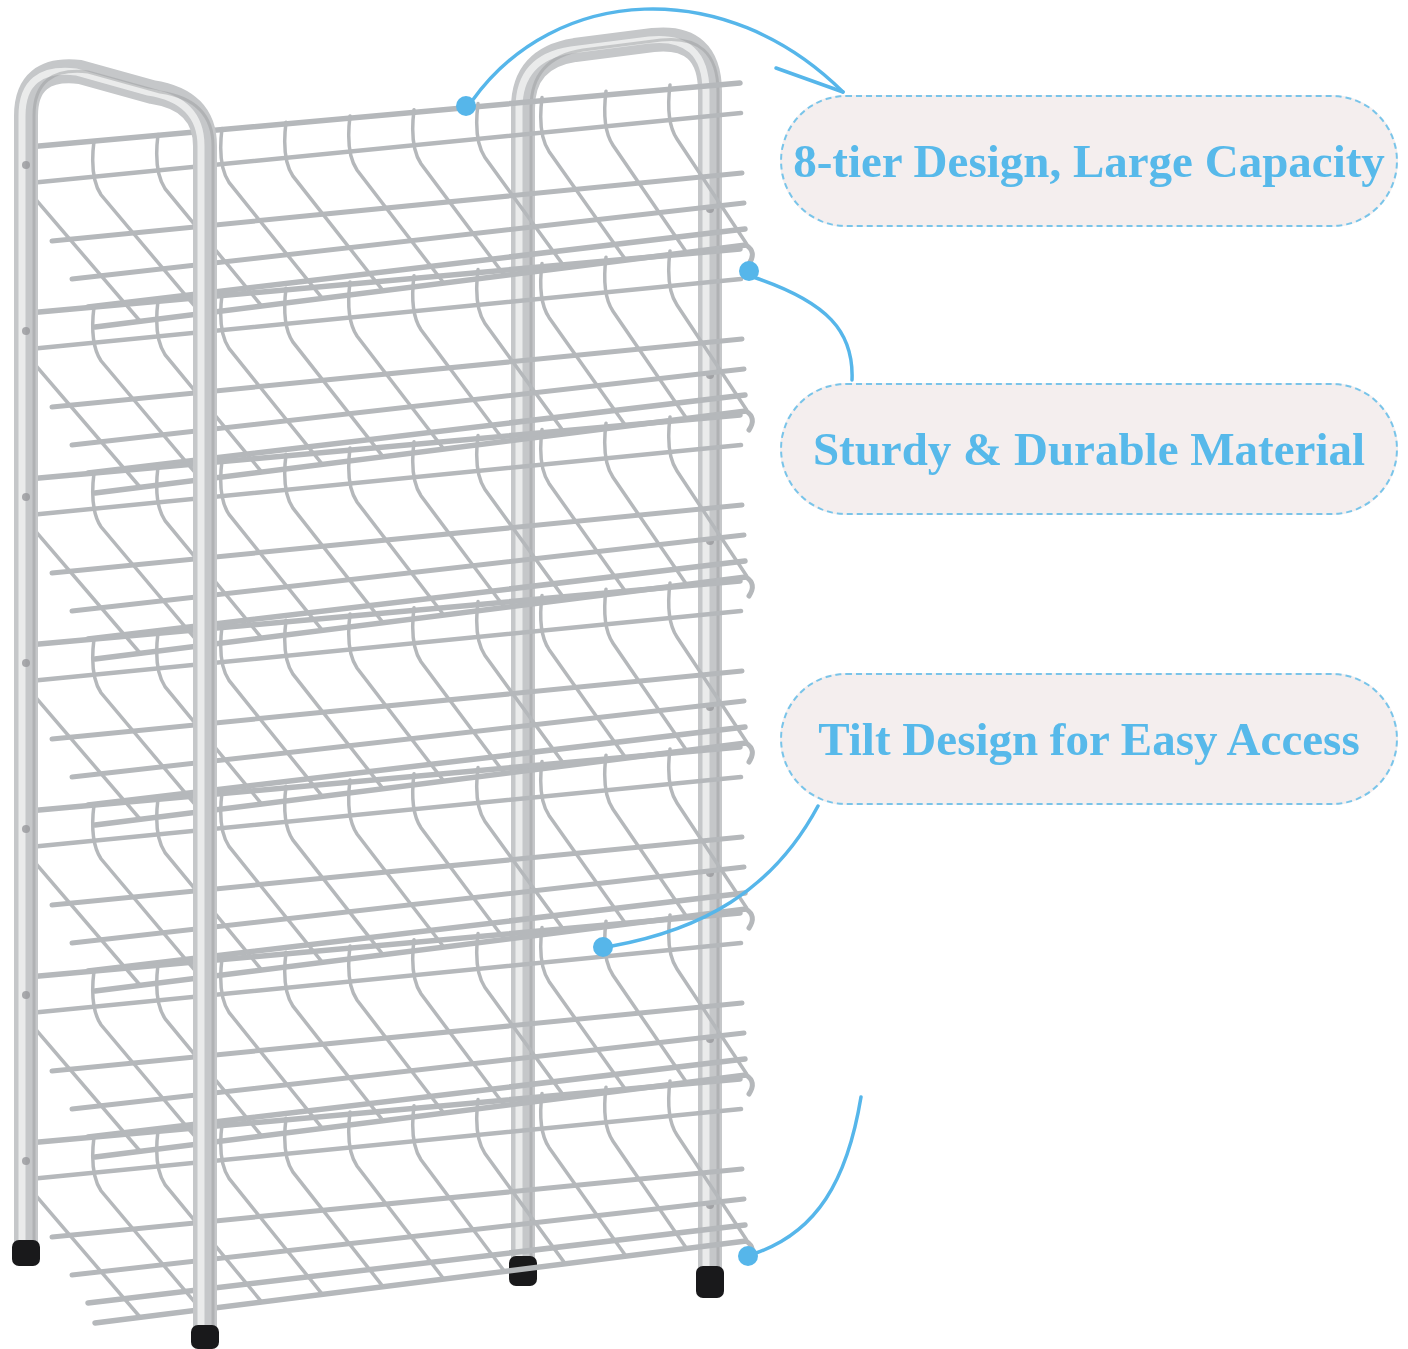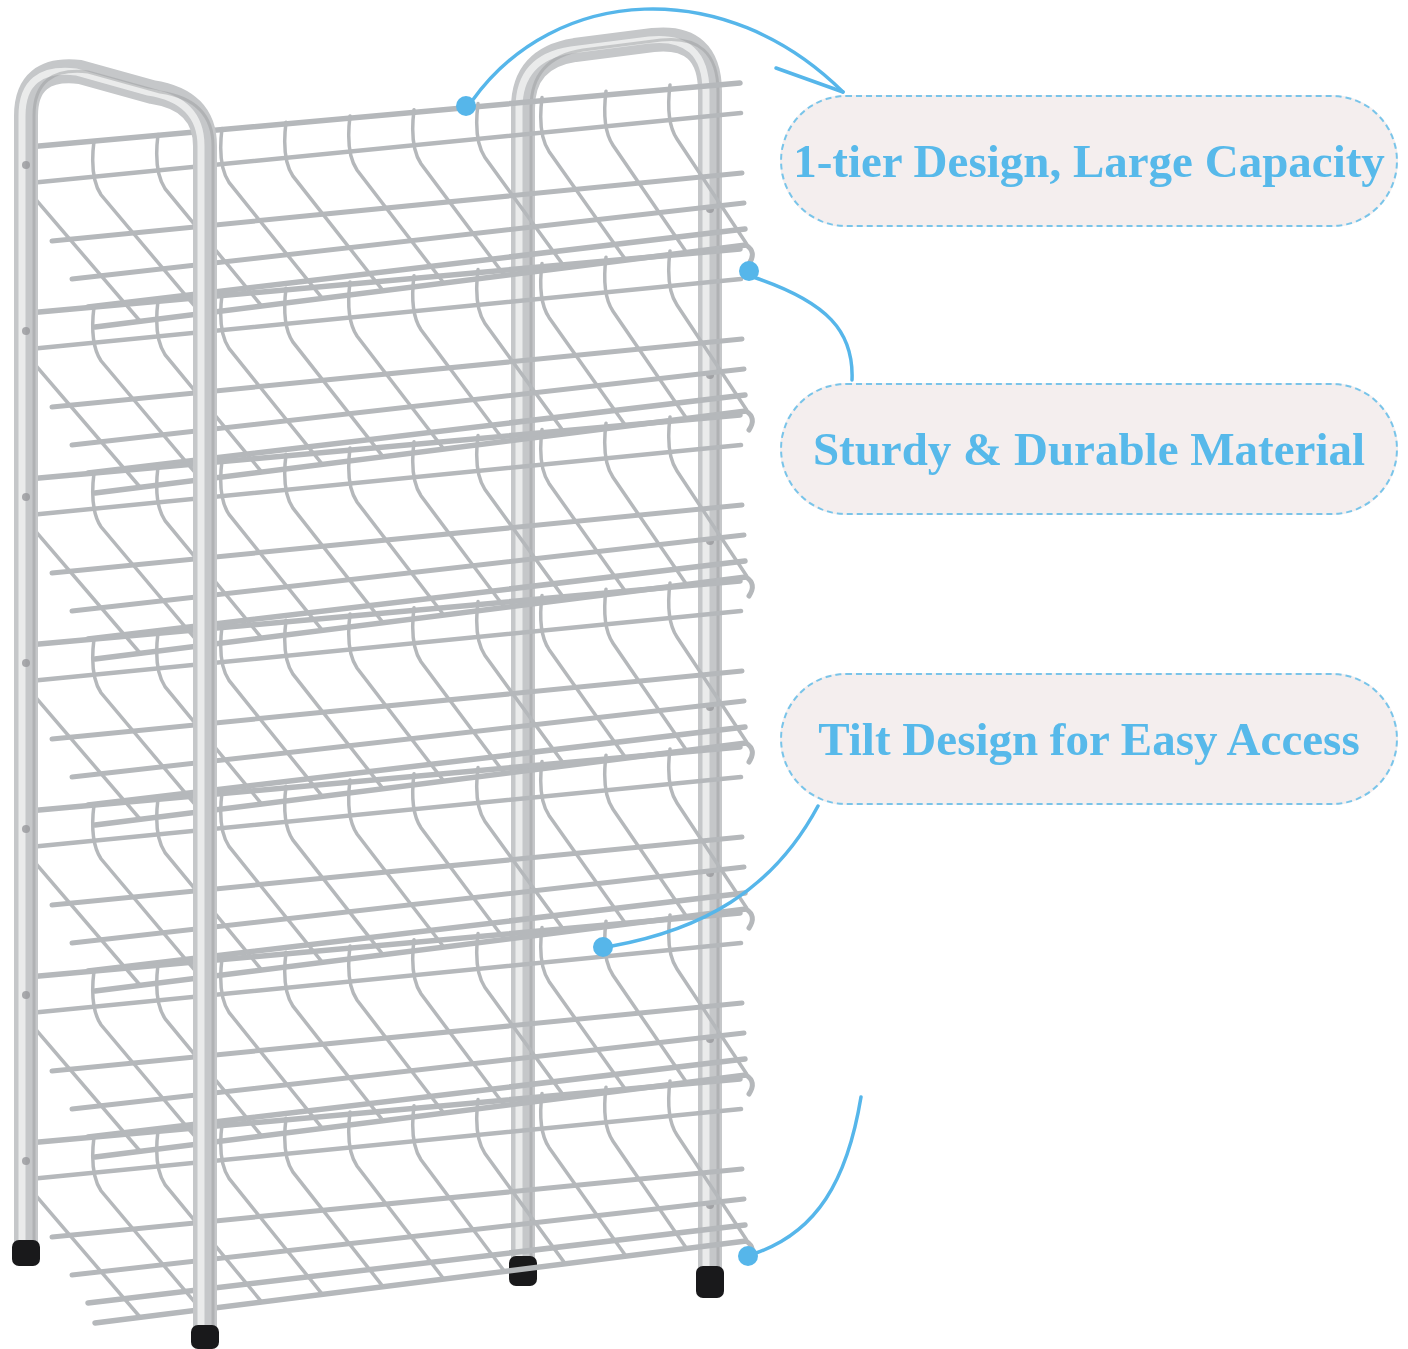--- a/index.html
+++ b/index.html
@@ -204,21 +204,21 @@
       <path class="lead" d="M 818 806 C 772 892, 700 930, 612 946"></path>
       <path class="lead" d="M 861 1097 C 847 1182, 816 1232, 756 1253"></path>
       <circle class="dot" cx="466" cy="106" r="10"></circle>
       <circle class="dot" cx="749" cy="271" r="10"></circle>
       <circle class="dot" cx="603" cy="947" r="10"></circle>
       <circle class="dot" cx="748" cy="1256" r="10"></circle>
     </g>
   </svg>
 
   <div class="callout" style="top:95px">
-    <span>1-tier Design, Large Capacity</span>
+    <span>8-tier Design, Large Capacity</span>
   </div>
   <div class="callout" style="top:383px">
     <span>Sturdy &amp; Durable Material</span>
   </div>
   <div class="callout" style="top:673px">
     <span>Tilt Design for Easy Access</span>
   </div>
 
 </div>
 

